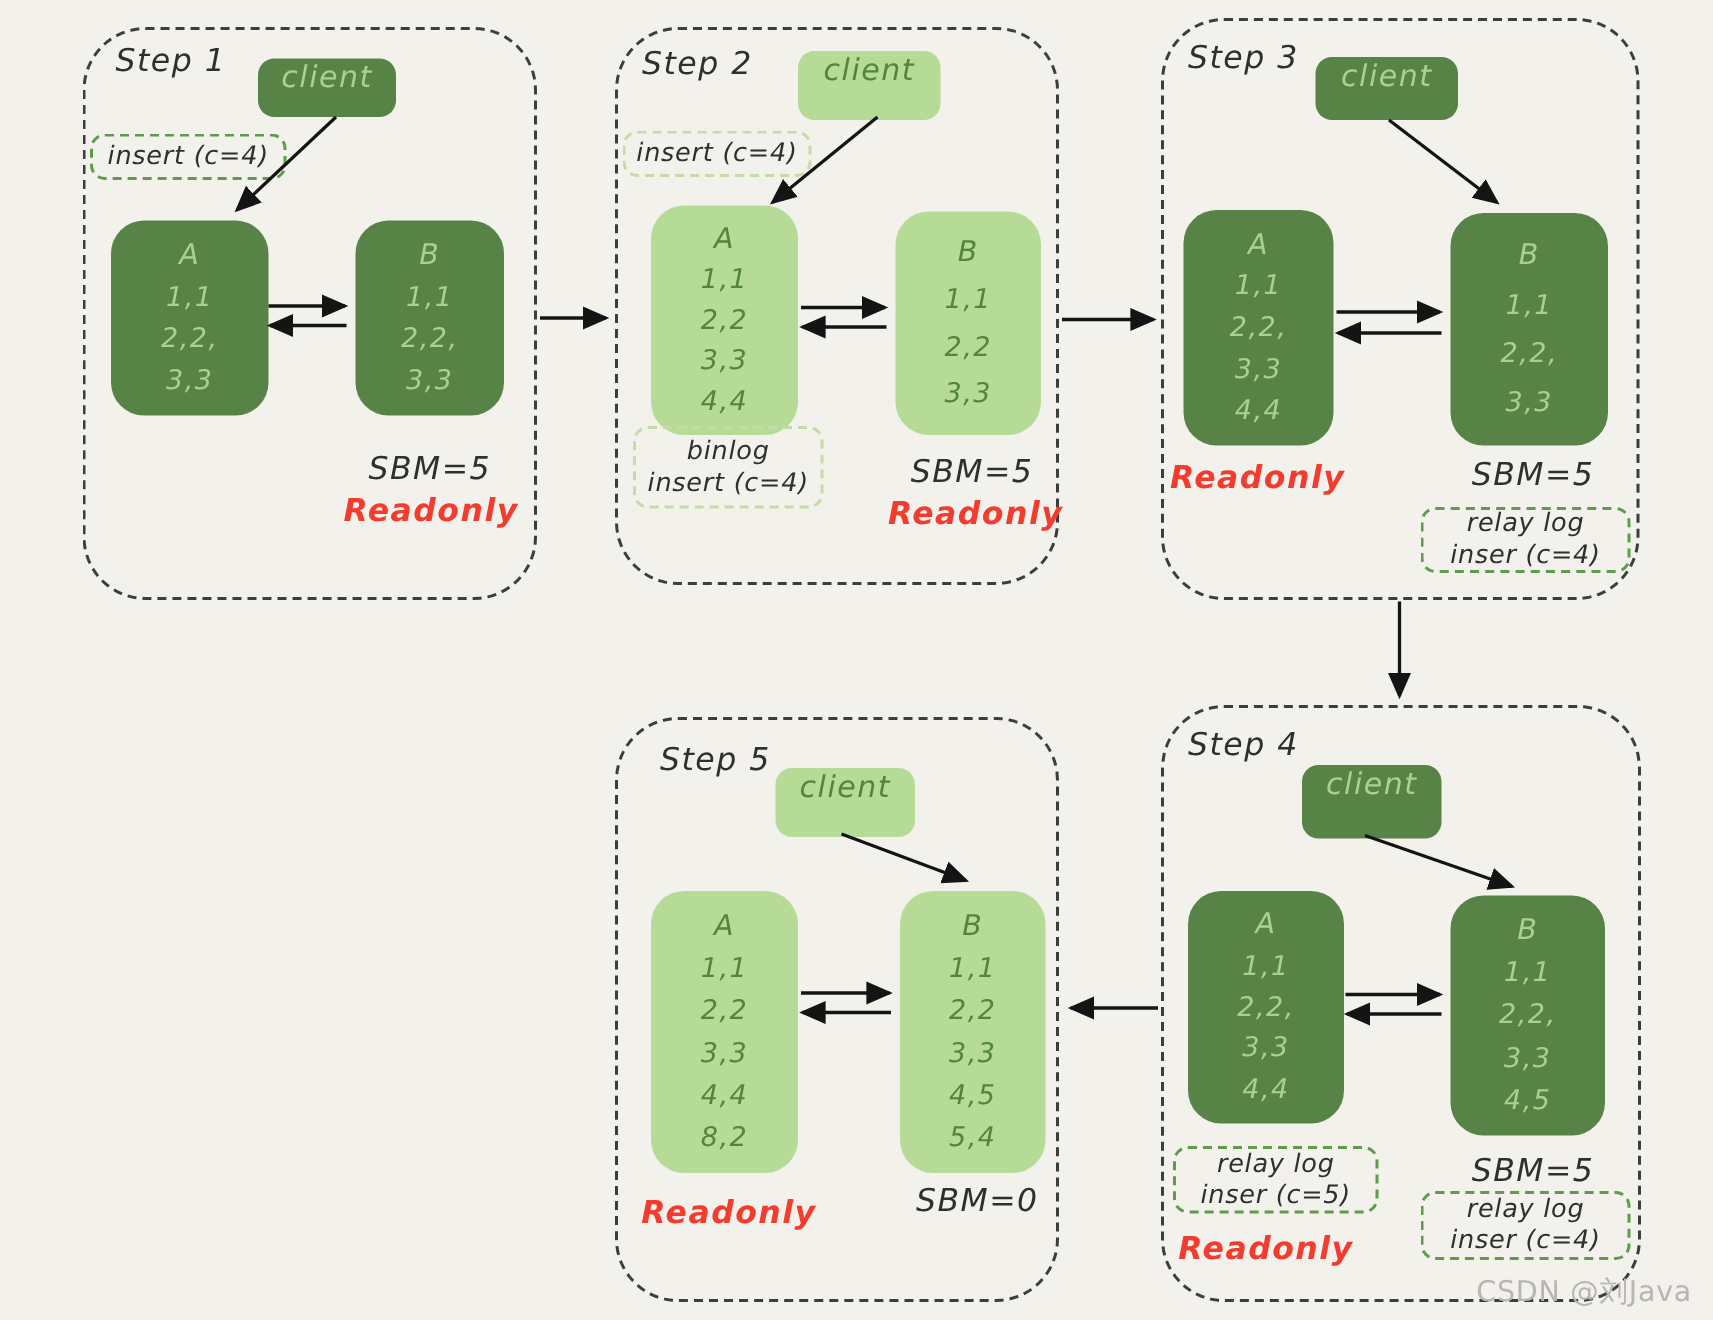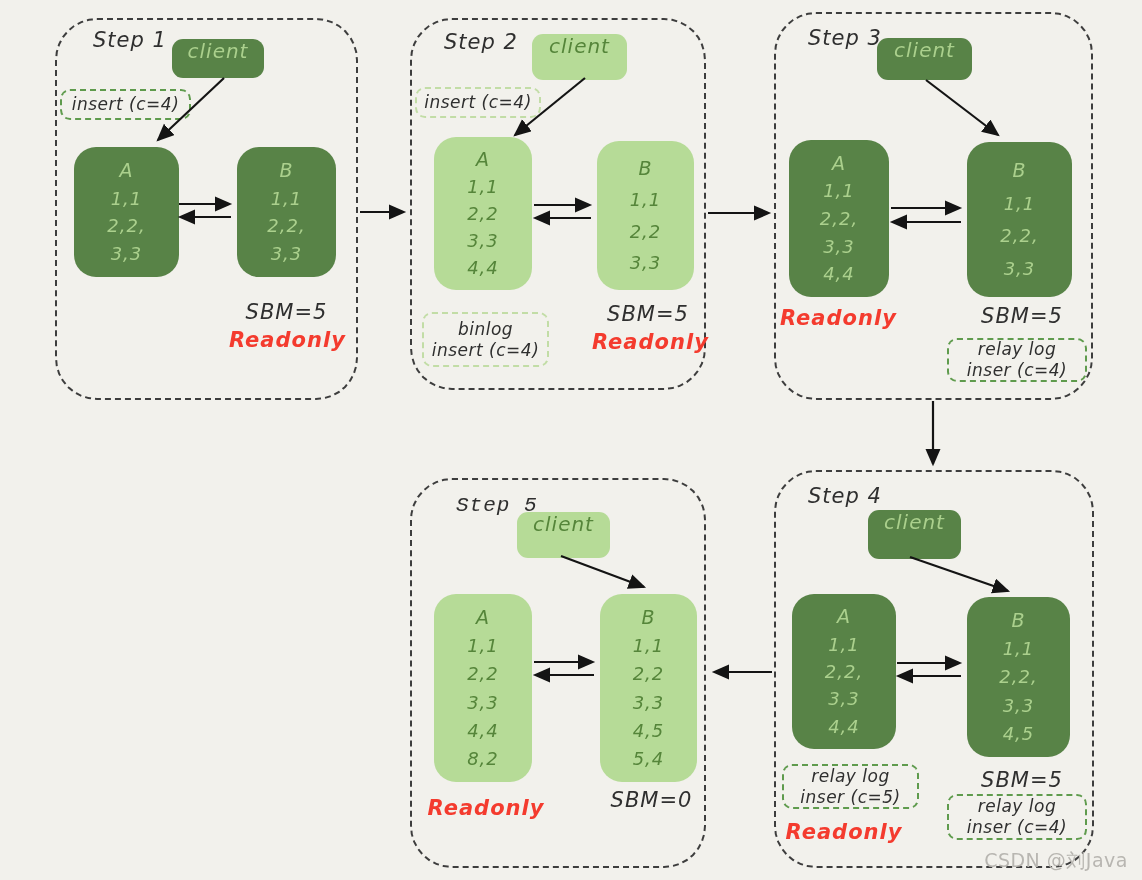--- a/index.html
+++ b/index.html
@@ -20,21 +20,20 @@
     border:2.5px dashed var(--outline,#3d3d3d);
     border-radius:42px;
     box-sizing:border-box;
   }
   .step-label{
     position:absolute;
     font-size:21px;
     color:var(--label-ink,#2f2f2f);
     letter-spacing:1px;
     white-space:nowrap;
-    margin-left:16px;
   }
   
   .client{
     position:absolute;
     border-radius:11px;
     display:flex;align-items:flex-start;justify-content:center;
     font-size:20px;
     letter-spacing:1px;
     box-sizing:border-box;
   }
@@ -114,21 +113,21 @@
   #s1 .node-b{left:180px;top:127px;width:99px;height:130px;}
   #s1 .sbm{left:172px;top:280px;width:115px;}
   #s1 .readonly{left:172px;top:308px;width:115px;}
   
   #s2{left:410px;top:18px;width:296px;height:372px;}
   #s2 .step-label{left:16px;top:10px;}
   #s2 .client{left:120px;top:14px;width:95px;height:46px;}
   #s2 .insert-note{left:3px;top:67px;width:126px;height:31px;}
   #s2 .node-a{left:22px;top:117px;width:98px;height:153px;}
   #s2 .node-b{left:185px;top:121px;width:97px;height:149px;}
-  #s2 .binlog-note{left:10px;top:292px;width:127px;height:55px;font-style:italic;}
+  #s2 .binlog-note{left:10px;top:264px;width:127px;height:55px;font-style:italic;}
   #s2 .sbm{left:180px;top:282px;width:112px;}
   #s2 .readonly{left:180px;top:310px;width:112px;}
   
   #s3{left:774px;top:12px;width:319px;height:388px;}
   #s3 .step-label{left:16px;top:12px;}
   #s3 .client{left:101px;top:24px;width:95px;height:42px;}
   #s3 .insert-note{left:183px;top:73px;width:133px;height:33px;}
   #s3 .node-a{left:13px;top:126px;width:100px;height:157px;}
   #s3 .node-b{left:191px;top:128px;width:105px;height:155px;}
   #s3 .readonly{left:4px;top:292px;width:112px;}
@@ -139,21 +138,21 @@
   #s4 .step-label{left:16px;top:12px;}
   #s4 .client{left:92px;top:38px;width:93px;height:49px;}
   #s4 .node-a{left:16px;top:122px;width:104px;height:155px;}
   #s4 .node-b{left:191px;top:125px;width:103px;height:160px;}
   #s4 .relay-note-a{left:6px;top:292px;width:137px;height:45px;}
   #s4 .readonly{left:8px;top:348px;width:120px;}
   #s4 .sbm{left:187px;top:296px;width:118px;}
   #s4 .relay-note-b{left:171px;top:322px;width:140px;height:46px;}
   
   #s5{left:410px;top:478px;width:296px;height:390px;}
-  #s5 .step-label{left:28px;top:14px;font-family:Liberation Mono, monospace;}
+  #s5 .step-label{left:28px;top:14px;}
   #s5 .client{left:105px;top:32px;width:93px;height:46px;}
   #s5 .node-a{left:22px;top:114px;width:98px;height:188px;}
   #s5 .node-b{left:188px;top:114px;width:97px;height:188px;}
   #s5 .readonly{left:14px;top:316px;width:120px;}
   #s5 .sbm{left:182px;top:308px;width:115px;}
 </style>
 </head>
 <body>
 
 <div id="canvas">

